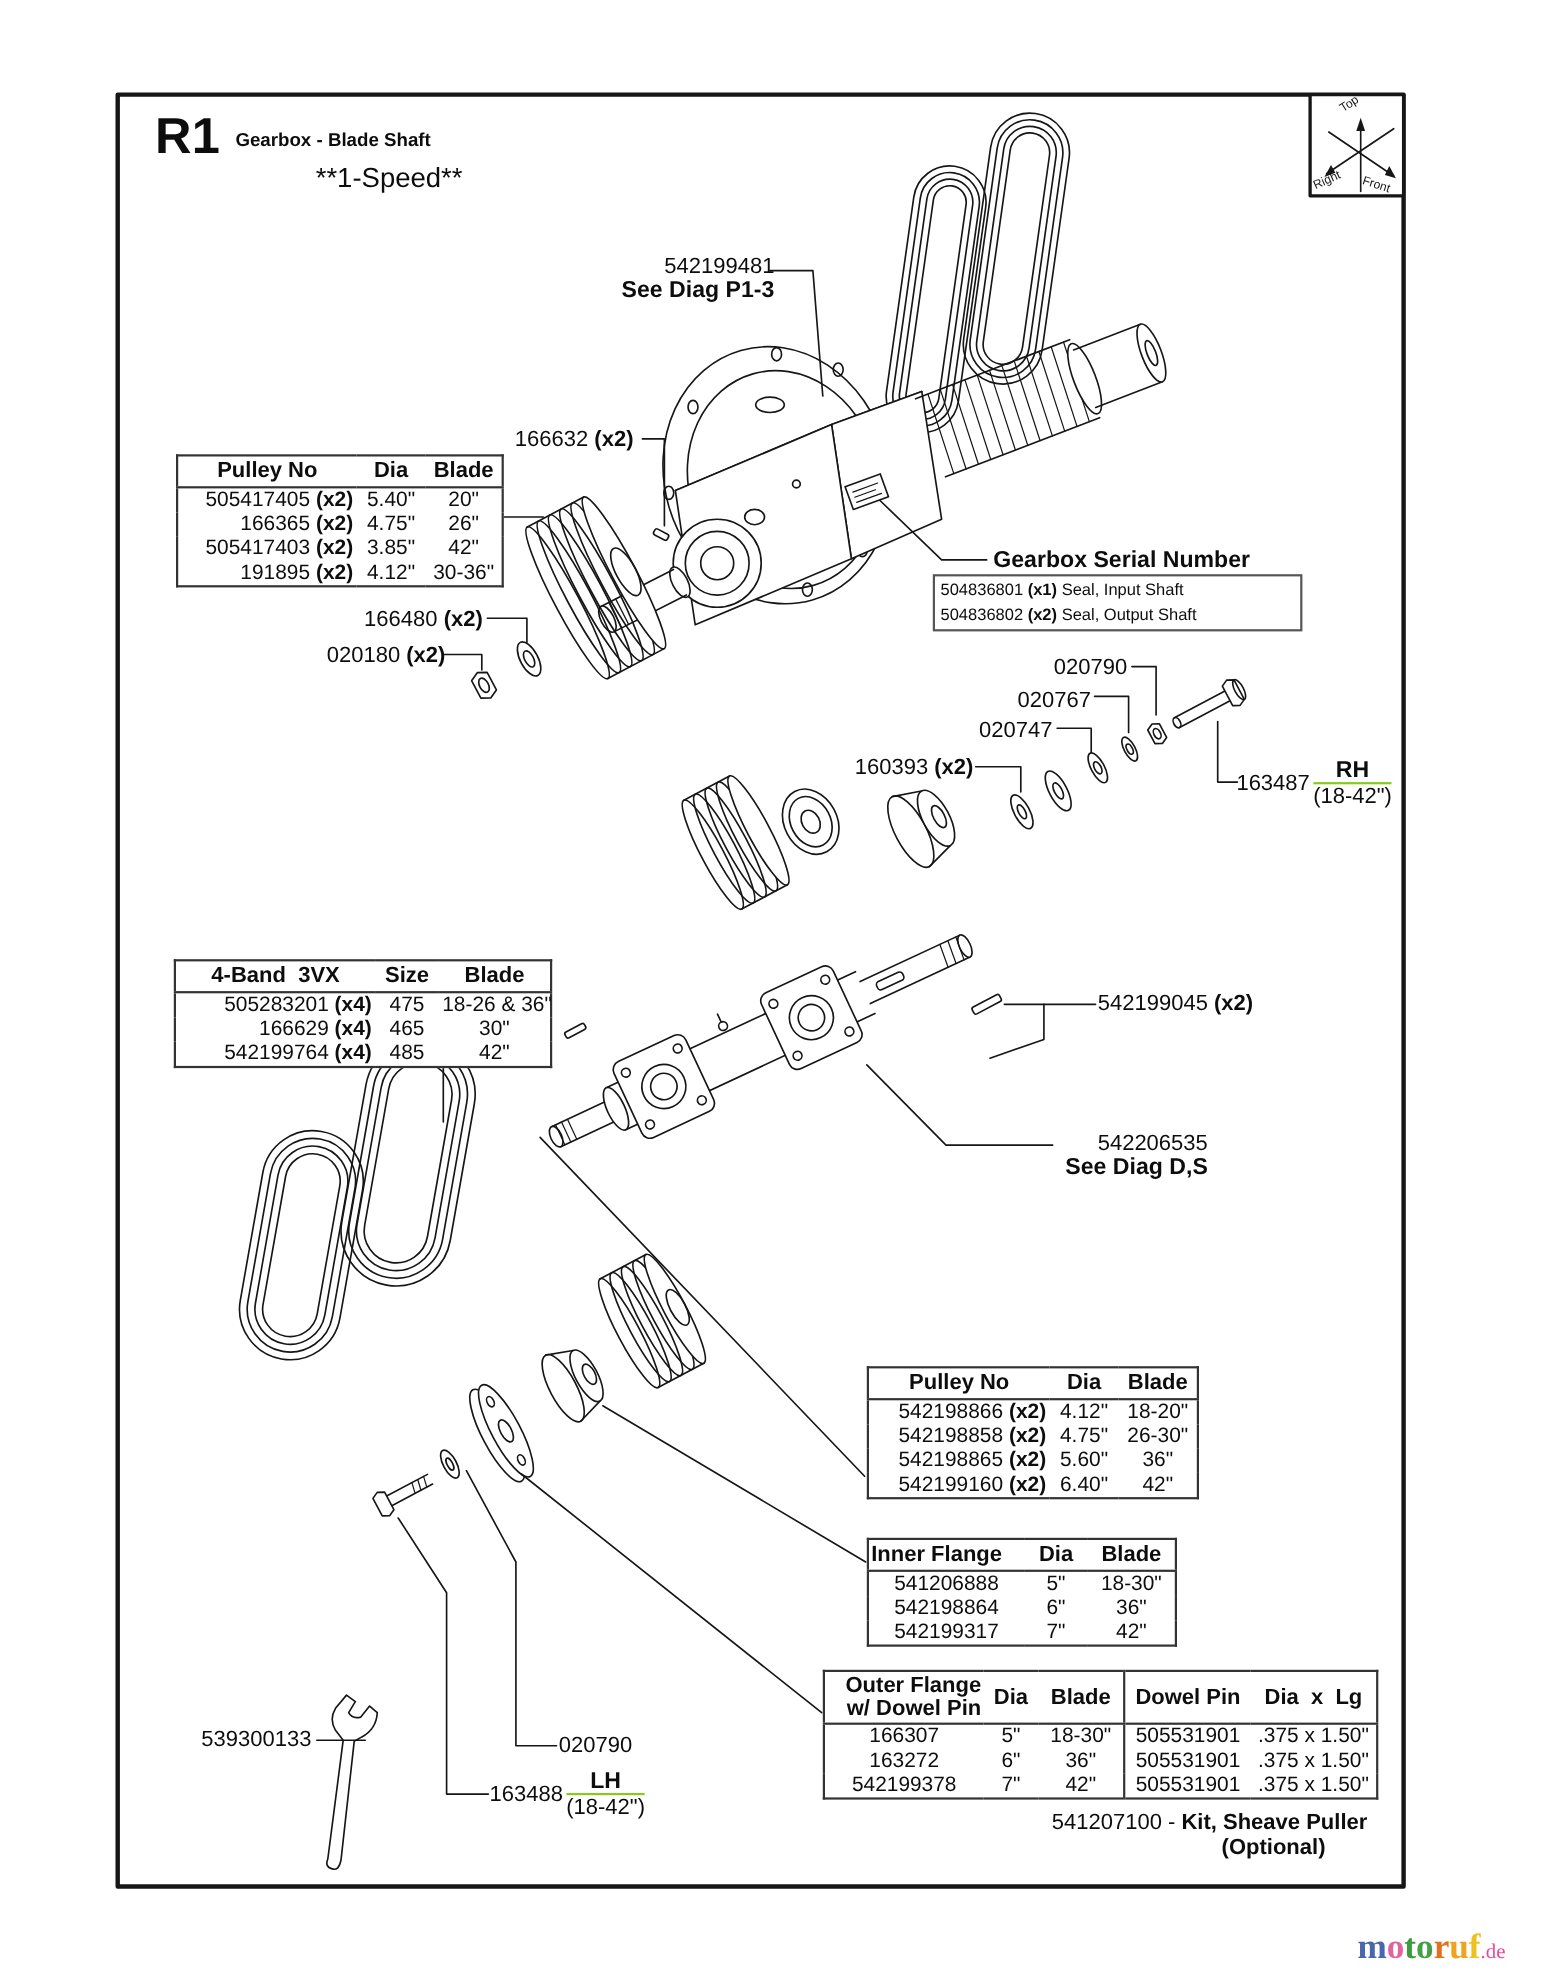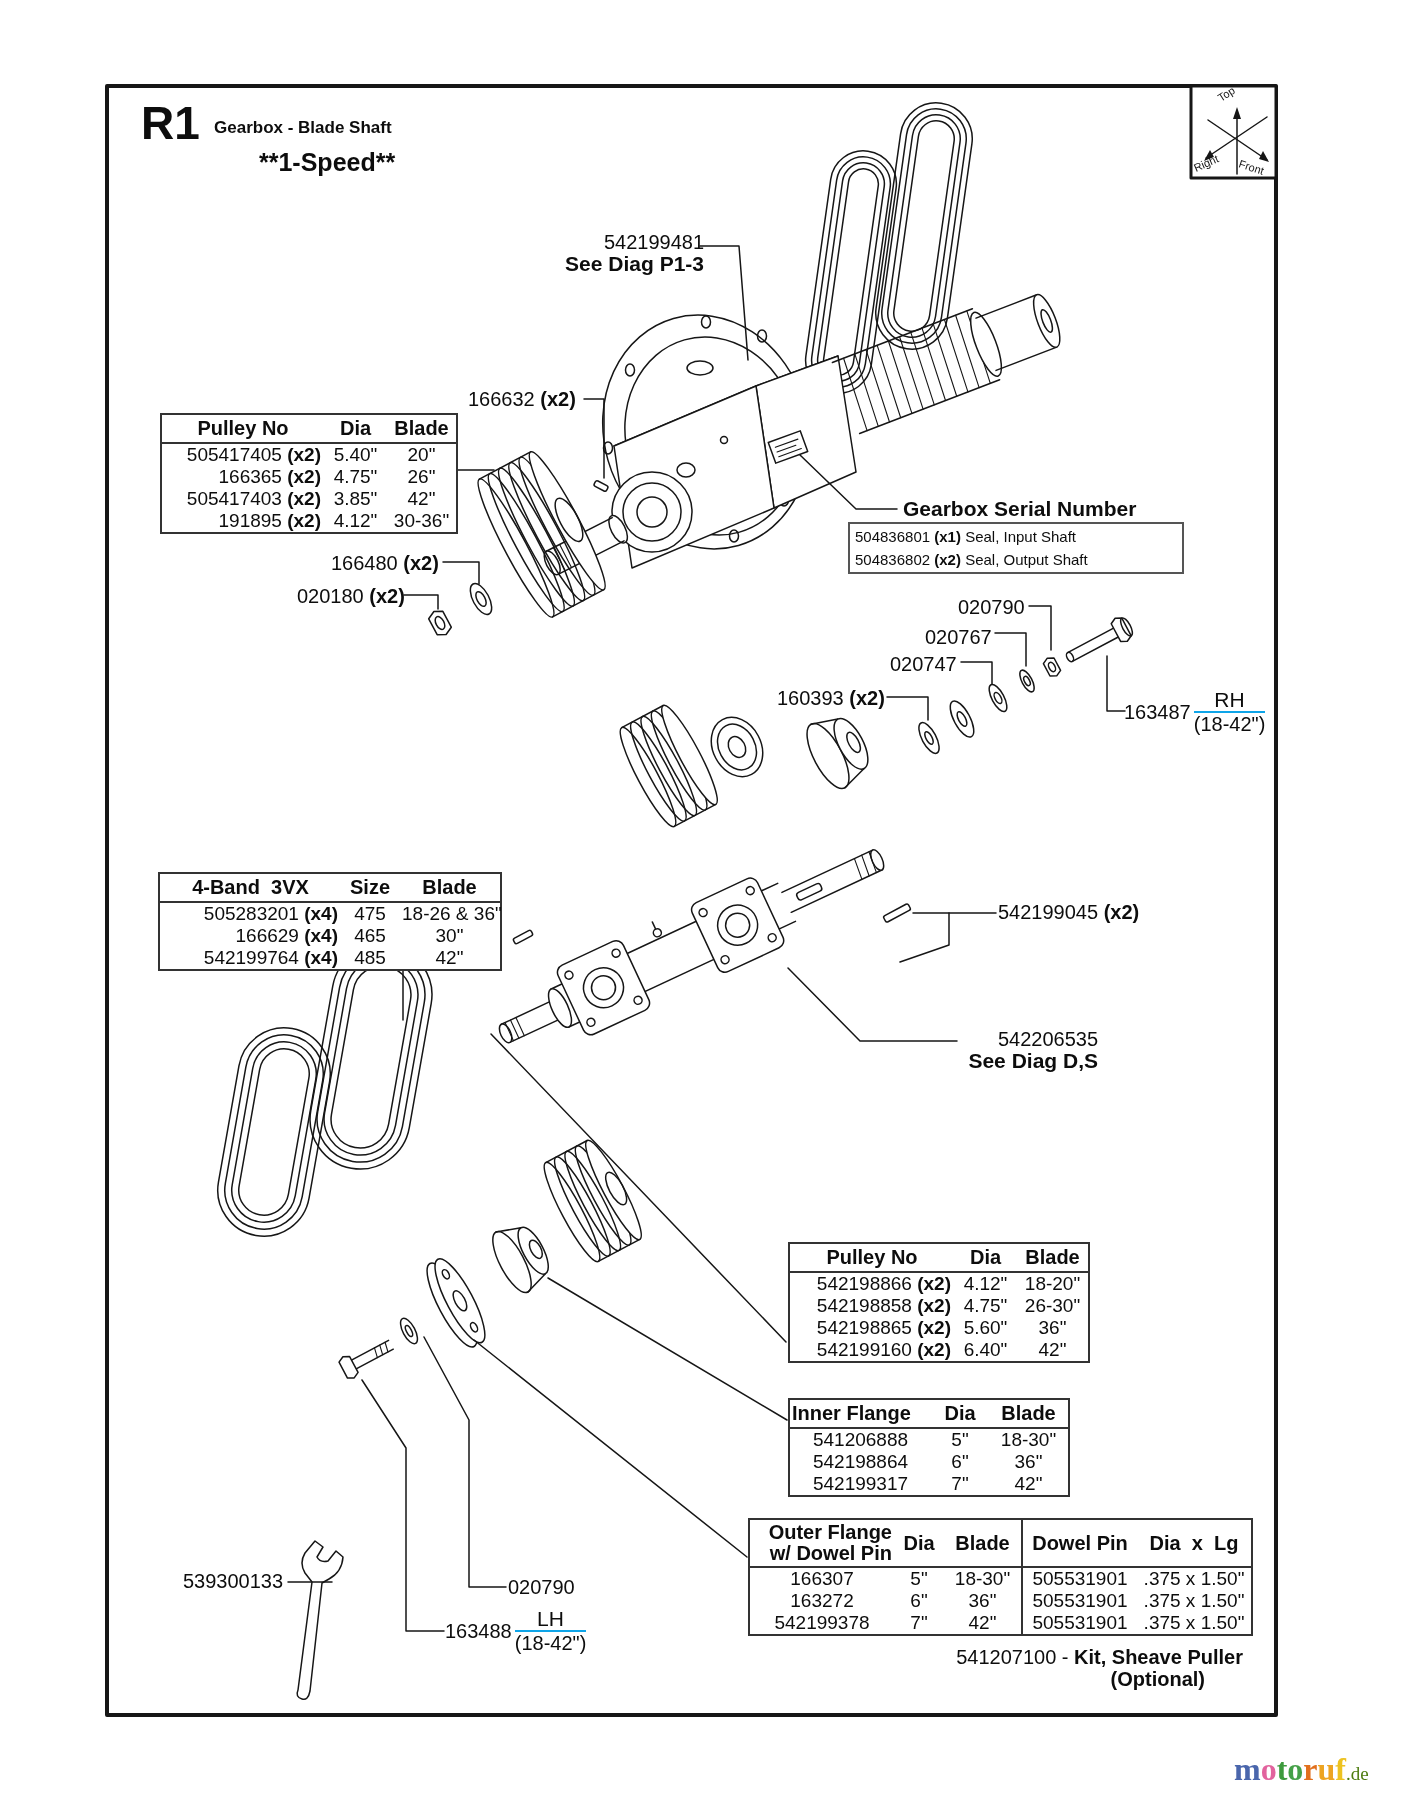--- a/index.html
+++ b/index.html
@@ -13,36 +13,36 @@
   #art .th{stroke-width:1.1}
   #art .frame{stroke-width:4}
   #art .cframe{stroke-width:3;fill:#fff}
   #art text{fill:#161616;stroke:none;font:11px "Liberation Sans",sans-serif}
   .lbl{position:absolute;font-size:20px;line-height:22px;white-space:nowrap}
   .b{font-weight:bold}
   .ctr{text-align:right}
   .lbl .sub{display:block;font-weight:bold;font-size:21px}
   .fracwrap{display:flex;align-items:center;gap:3px}
   .frac{display:inline-block;text-align:center;vertical-align:middle}
-  .frac .ftop{display:block;font-weight:normal;font-size:21px;border-bottom:2px solid #0ea5e9;padding:0 8px;line-height:22px}
+  .frac .ftop{display:block;font-weight:bold;font-size:21px;border-bottom:2px solid #84cc16;padding:0 8px;line-height:22px}
   .frac .fbot{display:block;font-size:20px;line-height:22px}
   .sealbox{position:absolute;left:848px;top:522px;width:322px;border:2px solid #555;
            background:#fff;font-size:15px;line-height:23px;padding:1px 5px;white-space:nowrap}
   .ptable{position:absolute;border-collapse:collapse;background:#fff;border:2px solid #333;
           font-size:19px;table-layout:fixed}
   .ptable th{font-weight:bold;font-size:20px;border-bottom:2px solid #333;padding:2px 2px;white-space:nowrap}
   .ptable td{padding:0 3px;line-height:22px;white-space:nowrap}
   .ar{text-align:right}.ac{text-align:center}.al{text-align:left}
   .divL{border-left:2px solid #333}
   .hdr2{line-height:21px;text-align:right;padding-left:6px}
   .kit{position:absolute;left:953px;top:1646px;width:290px;text-align:right;font-size:20px;line-height:22px}
   .kit .opt{display:block;font-weight:bold;padding-right:38px}
   .title-code{position:absolute;left:141px;top:100px;font-size:46px;font-weight:bold;line-height:46px}
   .title-main{position:absolute;left:214px;top:118px;font-size:17px;font-weight:bold}
-  .title-sub{position:absolute;left:259px;top:148px;font-size:25px;font-weight:bold}
+  .title-sub{position:absolute;left:287px;top:148px;font-size:25px;font-weight:normal}
   .logo{position:absolute;left:1234px;top:1752px;font-family:"Liberation Serif",serif;
         font-weight:bold;font-size:32px;line-height:34px;white-space:nowrap}
   .logo .de{font-size:19px;font-weight:normal}
 </style>
 </head>
 <body>
 
 <div class="canvas">
 
   <svg id="art" width="1401" height="1800" viewBox="0 0 1401 1800">
@@ -603,16 +603,16 @@
     </tbody>
   </table>
 
   <div class="kit">
     <span>541207100 -</span>
     <span class="b">Kit, Sheave Puller</span>
     <span class="opt">(Optional)</span>
   </div>
 
   <div class="logo">
-    <span style="color:#4a66ac">m</span><span style="color:#e2639e">o</span><span style="color:#3d9a3d">t</span><span style="color:#44a047">o</span><span style="color:#e2701d">r</span><span style="color:#eda421">u</span><span style="color:#edc220">f</span><span class="de" style="color:#4d7c0f">.de</span>
+    <span style="color:#4a66ac">m</span><span style="color:#e2639e">o</span><span style="color:#3d9a3d">t</span><span style="color:#44a047">o</span><span style="color:#e2701d">r</span><span style="color:#eda421">u</span><span style="color:#edc220">f</span><span class="de" style="color:#ec4899">.de</span>
   </div>
 
 </div>
 
 </body></html>

